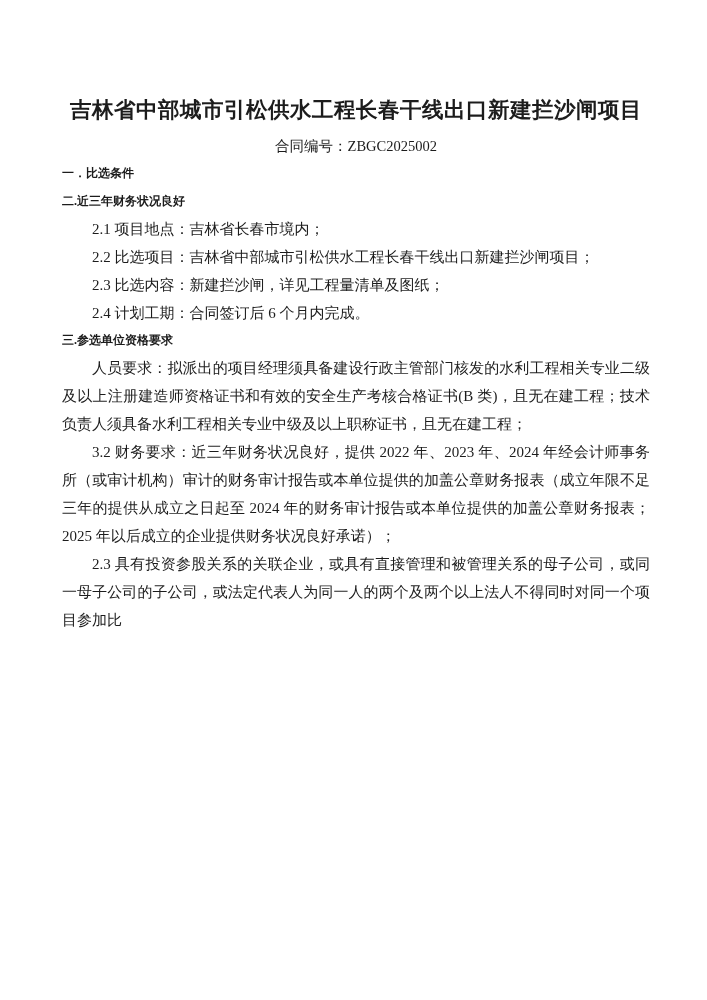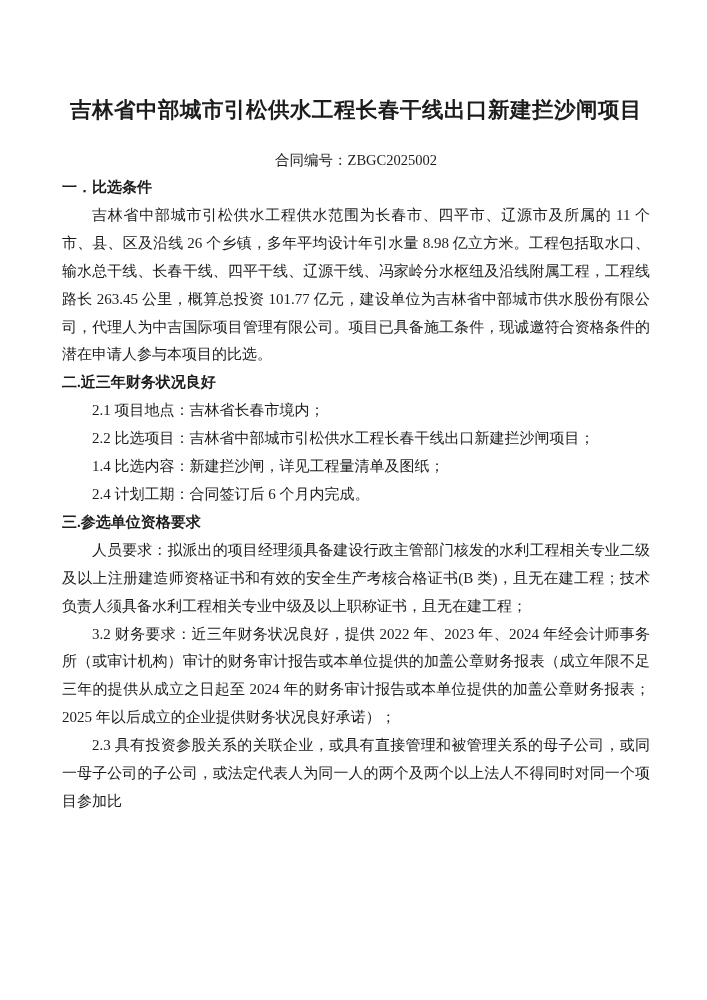--- a/index.html
+++ b/index.html
@@ -22,25 +22,25 @@
     text-align: center;
     font-weight: bold;
     font-size: 21.5px;
     line-height: 40px;
     letter-spacing: 0.5px;
   }
   .contract-line {
     text-align: center;
     font-size: 14.5px;
     line-height: 28px;
-    margin-top: 16px;
+    margin-top: 2px;
   }
   .section-heading {
     font-weight: bold;
-    font-size: 15px;
+    font-size: 12px;
     line-height: 27.9px;
     text-align: left;
   }
   .para {
     margin: 0;
     font-size: 15px;
     line-height: 27.9px;
     text-indent: 2em;
     text-align: justify;
   }
@@ -51,28 +51,27 @@
 <div class="page">
 
   <div class="doc-title">
     <div>吉林省中部城市引松供水工程长春干线出口新建拦沙闸项目</div>
   </div>
 
   <div class="contract-line">合同编号：ZBGC2025002</div>
 
   <div class="section">
     <div class="section-heading">一．比选条件</div>
-    <p class="para">吉林省中部城市引松供水工程供水范围为长春市、四平市、辽源市及所属的 11 个市、县、区及沿线 26 个乡镇，多年平均设计年引水量 8.98 亿立方米。工程包括取水口、输水总干线、长春干线、四平干线、辽源干线、冯家岭分水枢纽及沿线附属工程，工程线路长 263.45 公里，概算总投资 101.77 亿元，建设单位为吉林省中部城市供水股份有限公司，代理人为中吉国际项目管理有限公司。项目已具备施工条件，现诚邀符合资格条件的潜在申请人参与本项目的比选。</p>
   </div>
 
   <div class="section">
     <div class="section-heading">二.近三年财务状况良好</div>
     <p class="para">2.1 项目地点：吉林省长春市境内；</p>
     <p class="para">2.2 比选项目：吉林省中部城市引松供水工程长春干线出口新建拦沙闸项目；</p>
-    <p class="para">1.4 比选内容：新建拦沙闸，详见工程量清单及图纸；</p>
+    <p class="para">2.3 比选内容：新建拦沙闸，详见工程量清单及图纸；</p>
     <p class="para">2.4 计划工期：合同签订后 6 个月内完成。</p>
   </div>
 
   <div class="section">
     <div class="section-heading">三.参选单位资格要求</div>
     <p class="para">人员要求：拟派出的项目经理须具备建设行政主管部门核发的水利工程相关专业二级及以上注册建造师资格证书和有效的安全生产考核合格证书(B 类)，且无在建工程；技术负责人须具备水利工程相关专业中级及以上职称证书，且无在建工程；</p>
     <p class="para">3.2 财务要求：近三年财务状况良好，提供 2022 年、2023 年、2024 年经会计师事务所（或审计机构）审计的财务审计报告或本单位提供的加盖公章财务报表（成立年限不足三年的提供从成立之日起至 2024 年的财务审计报告或本单位提供的加盖公章财务报表；2025 年以后成立的企业提供财务状况良好承诺）；</p>
     <p class="para">2.3 具有投资参股关系的关联企业，或具有直接管理和被管理关系的母子公司，或同一母子公司的子公司，或法定代表人为同一人的两个及两个以上法人不得同时对同一个项目参加比</p>
   </div>
 

